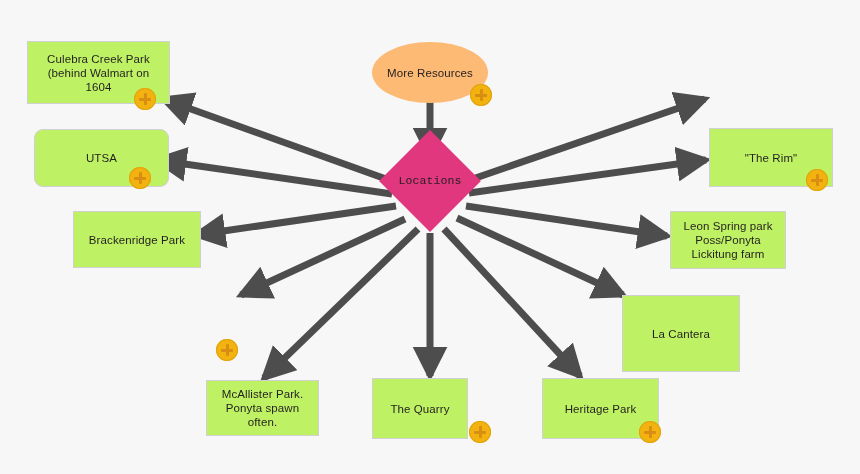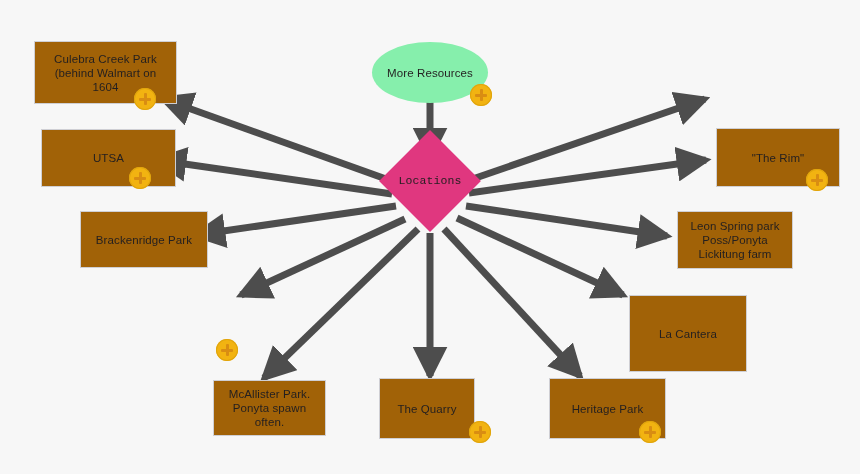--- a/index.html
+++ b/index.html
@@ -31,30 +31,29 @@
     display: flex;
     align-items: center;
     justify-content: center;
     text-align: center;
     color: #231f20;
     font-size: 11.5px;
     line-height: 14px;
     letter-spacing: 0.1px;
   }
   .node-box {
-    background: #a16207;
+    background: #bef264;
     border: 1px solid #cfcfd4;
-    margin-left: 7px;
   }
   .node-label {
     padding: 0 7px;
     white-space: pre-line;
   }
   .node-ellipse {
-    background: #86efac;
+    background: #fdba74;
     border-radius: 50%;
   }
   .node-diamond {
     background: transparent;
   }
   .diamond-shape {
     position: absolute;
     left: 50%;
     top: 50%;
     width: 72px;
@@ -128,21 +127,21 @@
   <div class="node node-ellipse" style="left:372px; top:42px; width:116px; height:61px;">
     <span class="node-label">More Resources</span>
   </div>
   <div class="badge" style="left:470px; top:84px;"></div>
 
   <div class="node node-box" style="left:27px; top:41px; width:143px; height:63px;">
     <span class="node-label">Culebra Creek Park (behind Walmart on 1604</span>
   </div>
   <div class="badge" style="left:134px; top:88px;"></div>
 
-  <div class="node node-box" style="left:34px; top:129px; width:135px; height:58px;">
+  <div class="node node-box" style="left:34px; top:129px; width:135px; height:58px;border-radius:9px;">
     <span class="node-label">UTSA</span>
   </div>
   <div class="badge" style="left:129px; top:167px;"></div>
 
   <div class="node node-box" style="left:73px; top:211px; width:128px; height:57px;">
     <span class="node-label">Brackenridge Park</span>
   </div>
 
   <div class="badge" style="left:216px; top:339px;"></div>
 

